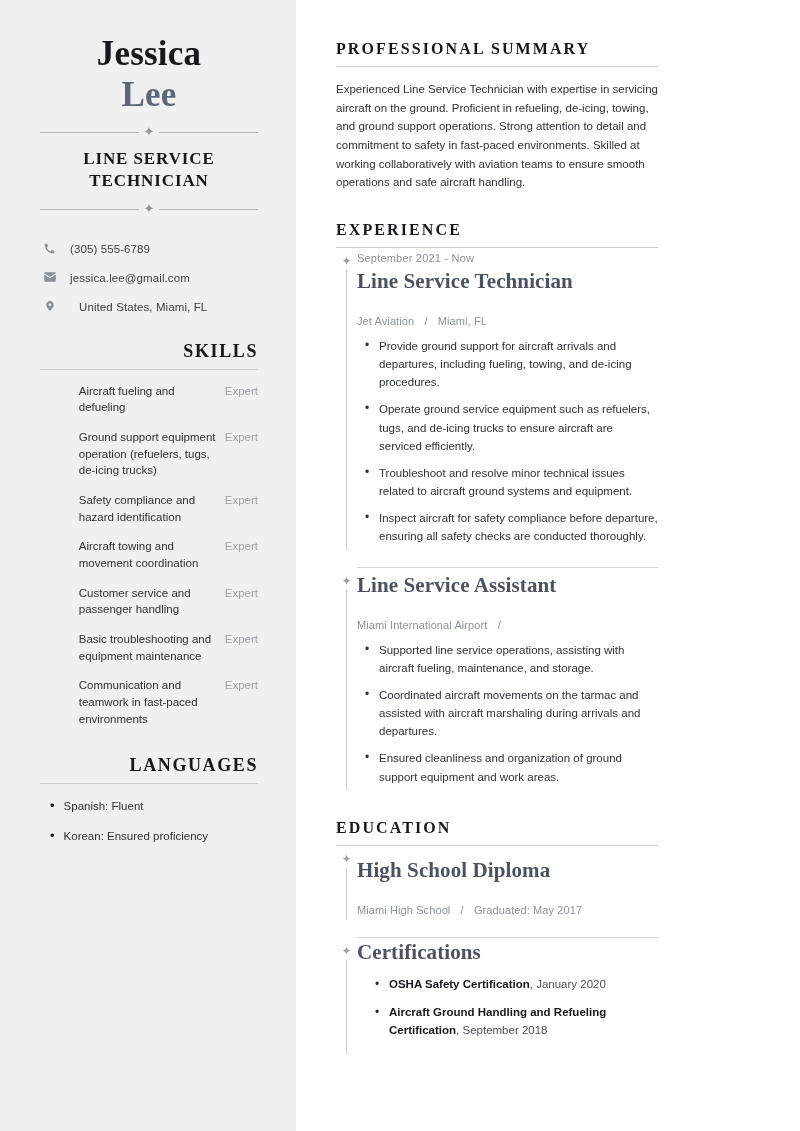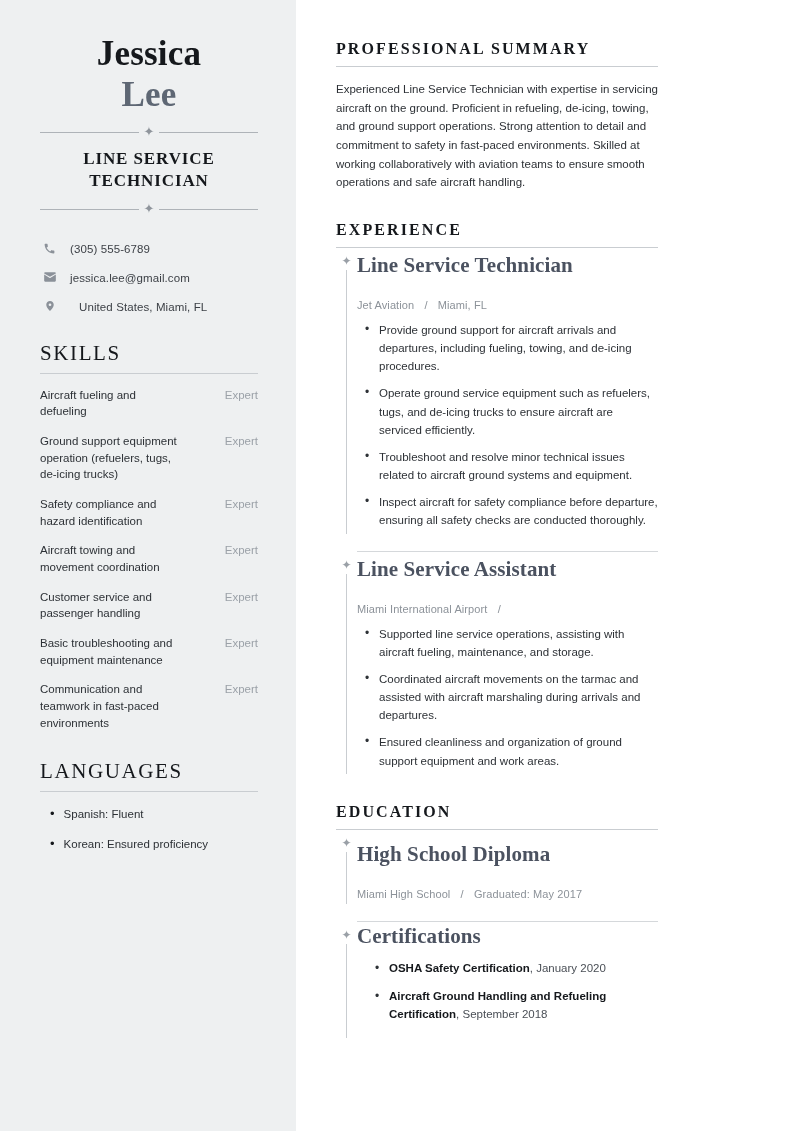--- a/index.html
+++ b/index.html
@@ -92,37 +92,38 @@
     color: #3b3f45;
     letter-spacing: 0.1px;
   }
 
   
   .sb-head {
     margin-top: 28px;
   }
   .sb-head h2 {
     font-family: "Liberation Serif", serif;
-    font-size: 21px;
-    font-weight: 400;
+    font-size: 18px;
+    font-weight: 700;
     color: #15181c;
     letter-spacing: 1.6px;
     text-transform: uppercase;
+    text-align: right;
   }
   .sb-head .rule {
     height: 1px;
     background: #c9cdd1;
     margin-top: 7px;
   }
 
   
   .skills { margin-top: 13px; }
   .skill-row {
     display: flex;
-    justify-content: space-between;
+    justify-content: flex-end;
     align-items: flex-start;
     margin-bottom: 13px;
   }
   .skill-name {
     font-size: 11.5px;
     color: #2d3136;
     line-height: 1.45;
     max-width: 140px;
   }
   .skill-level {
@@ -417,20 +418,21 @@
         <h2>EXPERIENCE</h2>
         <div class="rule"></div>
       </div>
 
       <div class="tl-entry">
         <div class="tl-gutter">
           <span class="tl-star">✦</span>
           <span class="tl-line"></span>
         </div>
         <div class="tl-body">
+          <div class="tl-date">September 2021 - Now</div>
           <div class="tl-title">Line Service Technician</div>
           <div class="tl-meta">
             <span>Jet Aviation</span>
             <span class="sep">/</span>
             <span>Miami, FL</span>
           </div>
           <ul class="tl-bullets">
             <li>Provide ground support for aircraft arrivals and departures, including fueling, towing, and de-icing procedures.</li>
             <li>Operate ground service equipment such as refuelers, tugs, and de-icing trucks to ensure aircraft are serviced efficiently.</li>
             <li>Troubleshoot and resolve minor technical issues related to aircraft ground systems and equipment.</li>

